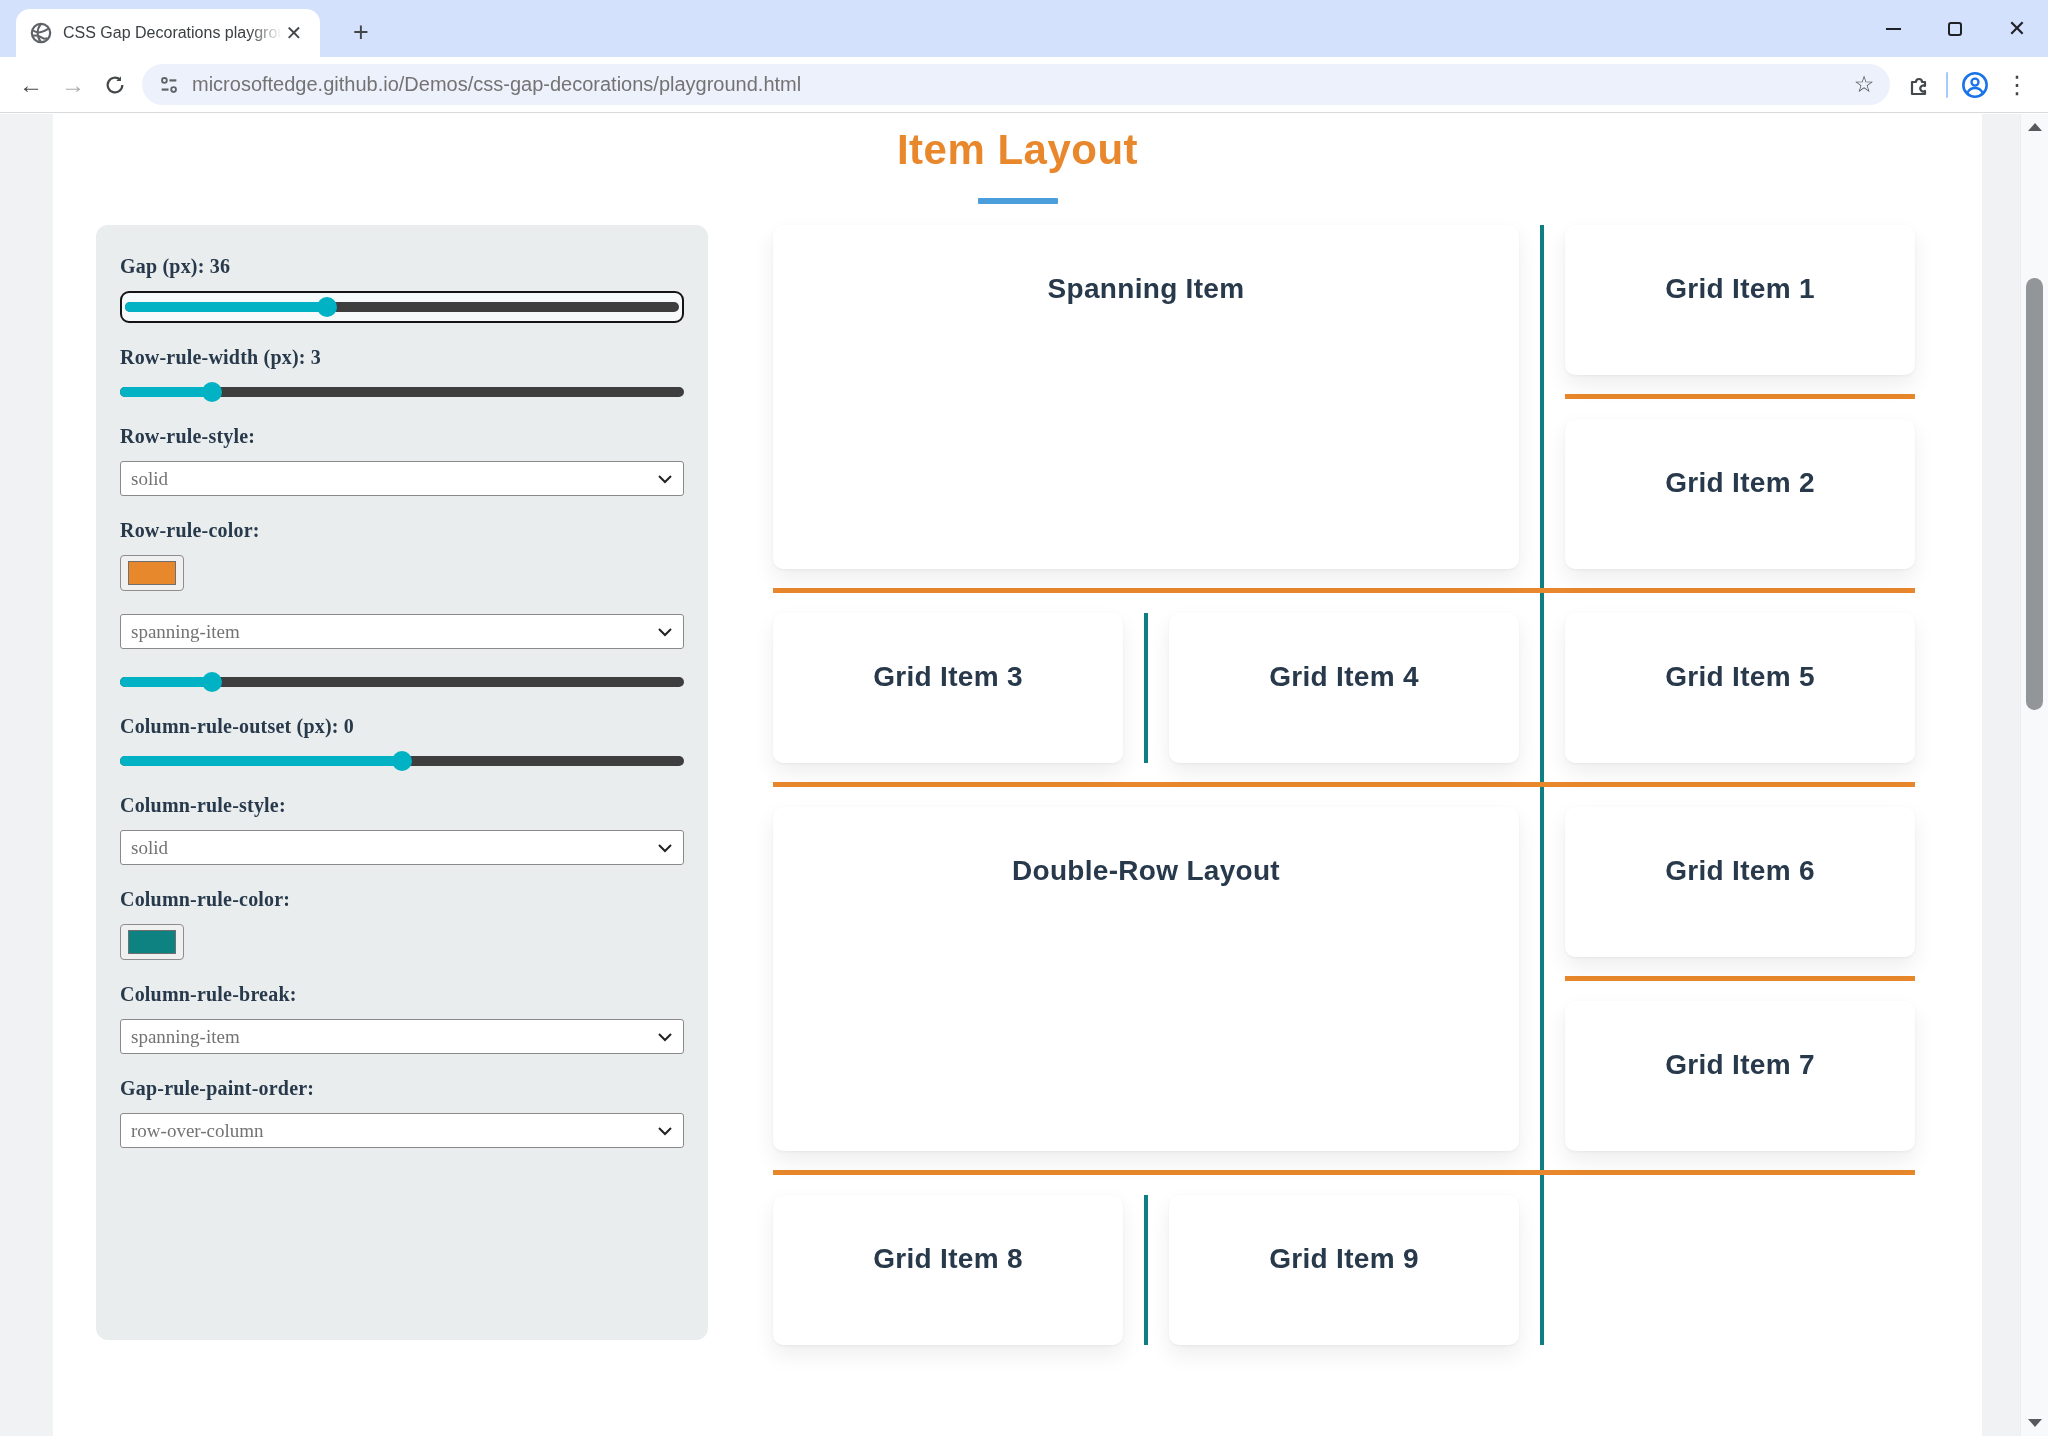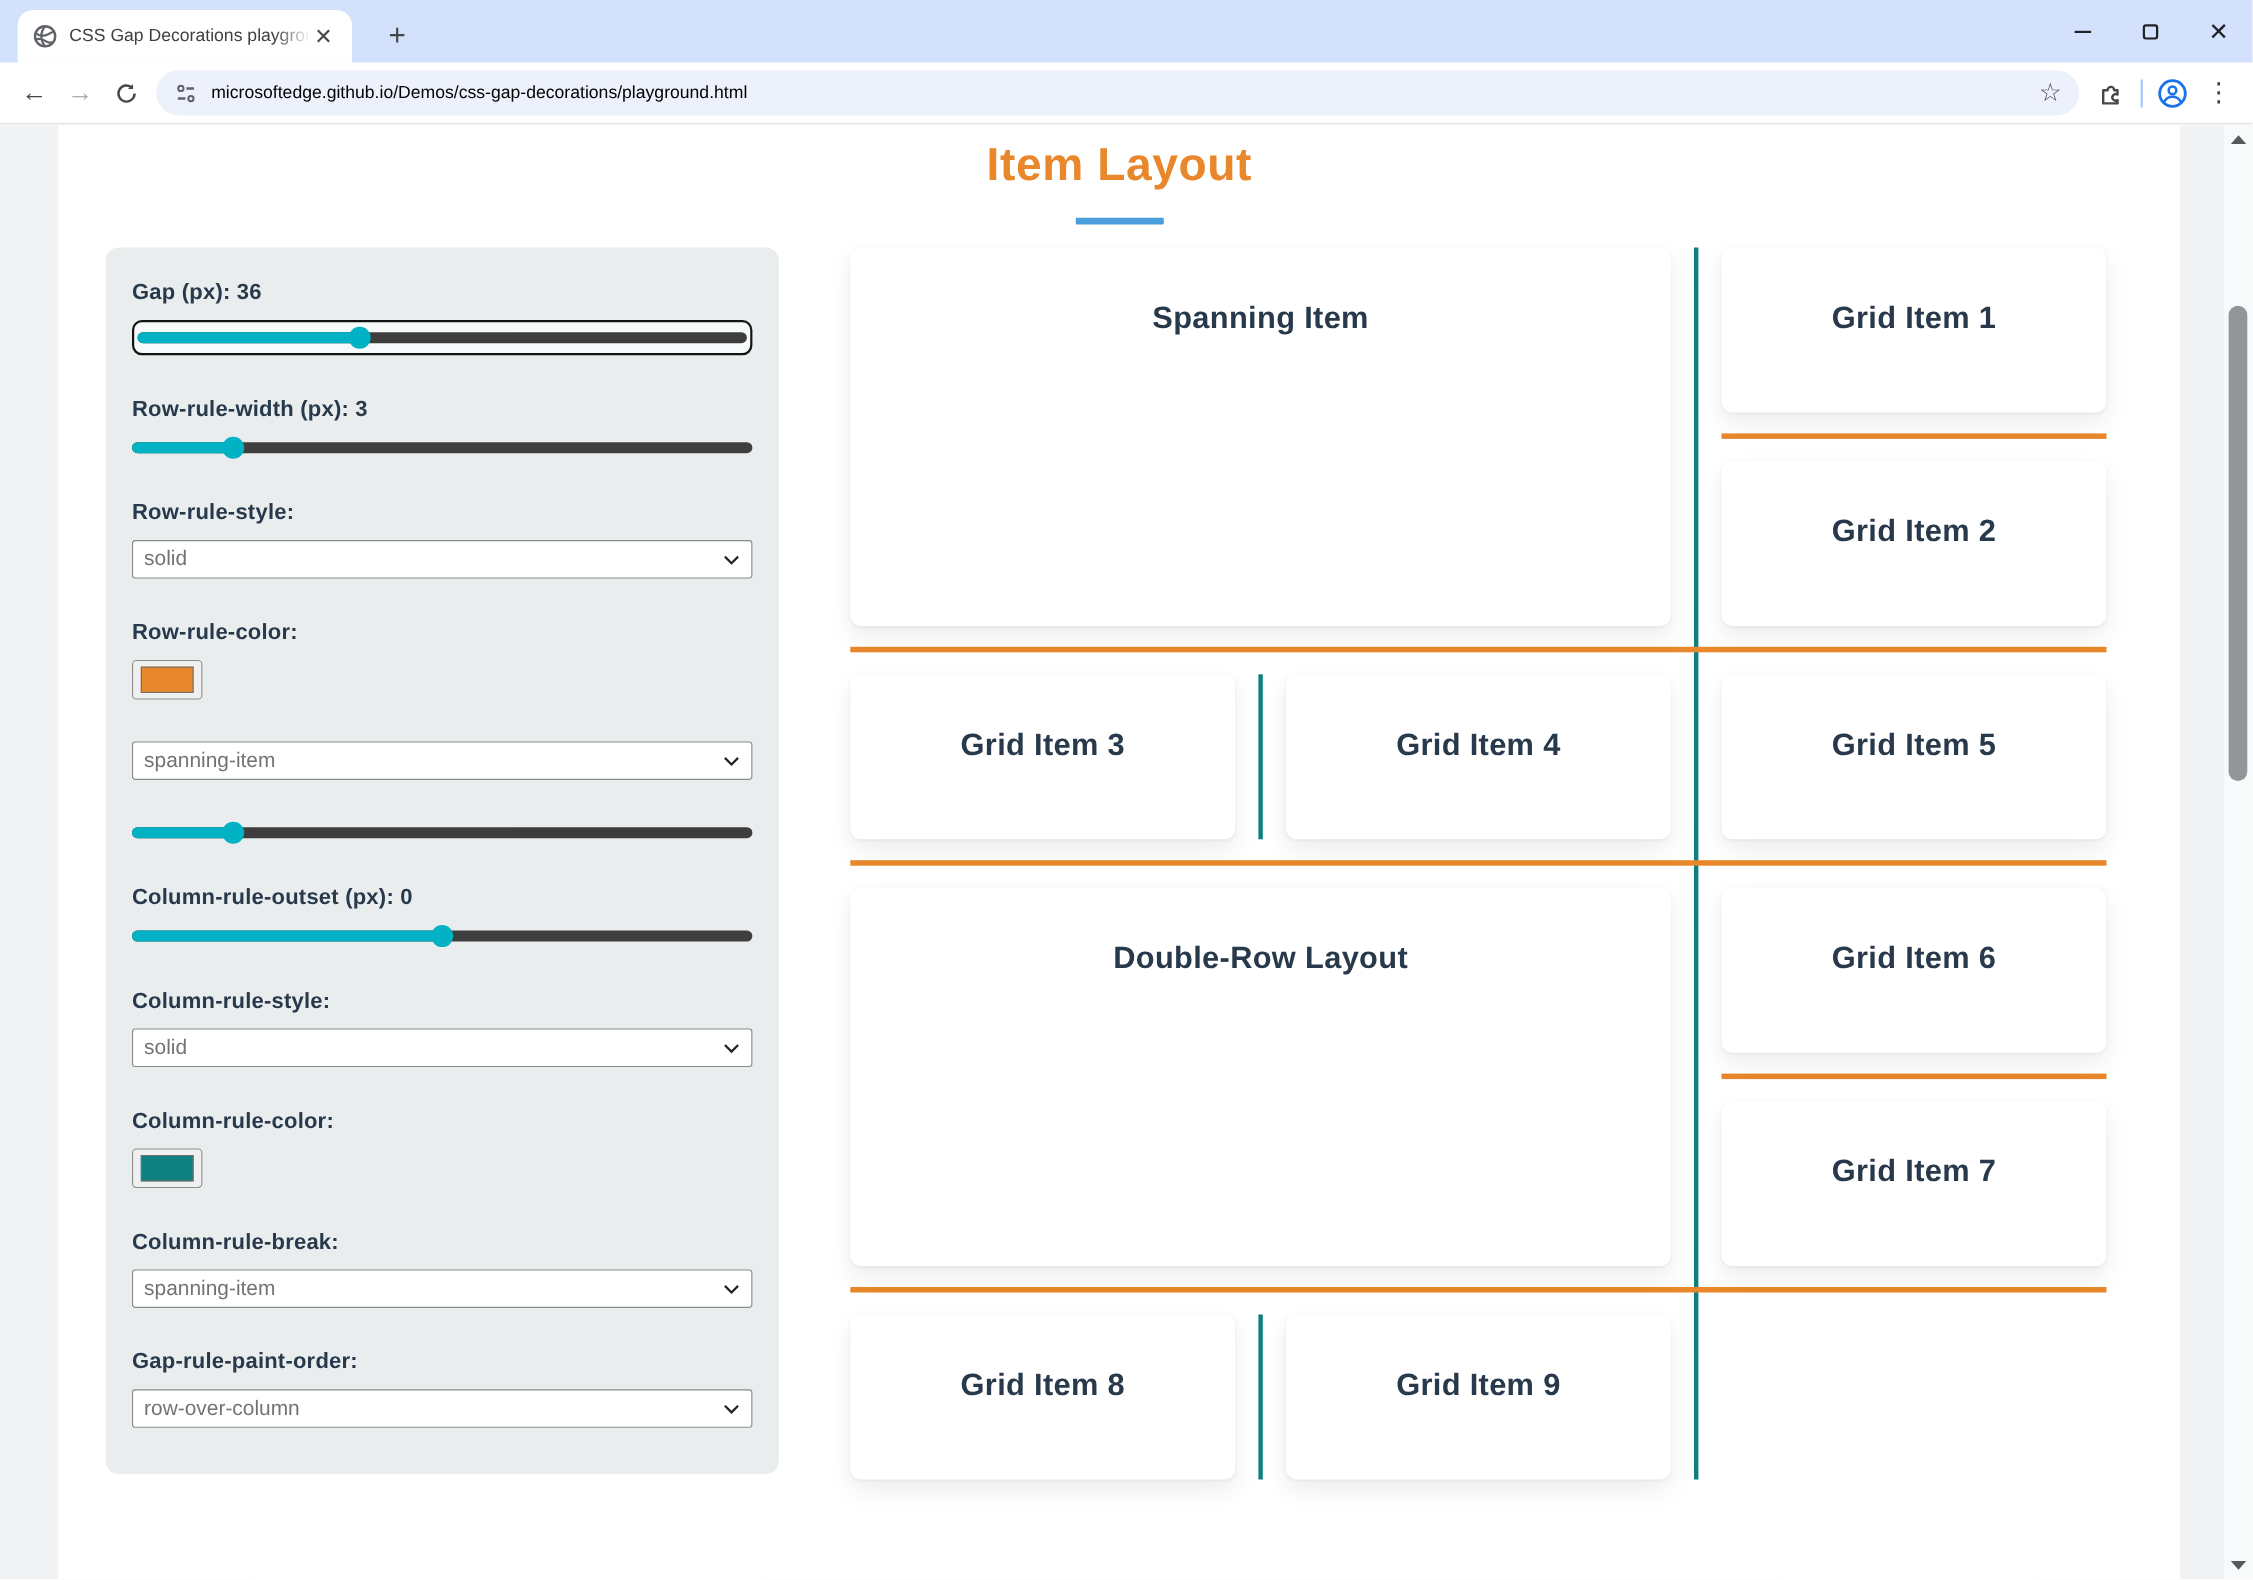--- a/index.html
+++ b/index.html
@@ -27,42 +27,42 @@
 
   
   .toolbar { position:relative; height:56px; background:#fff; border-bottom:1px solid #d8dbde;
              display:flex; align-items:center; padding:0 10px; }
   .nav-btn { width:42px; height:42px; display:flex; align-items:center; justify-content:center;
              font-size:24px; color:#45484b; flex:0 0 auto; }
   .nav-btn.disabled { color:#a9acae; }
   .url-pill { flex:1; height:41px; margin:0 8px 0 6px; background:#edf1fc; border-radius:21px;
               display:flex; align-items:center; padding:0 8px 0 16px; min-width:0; }
   .siteinfo { width:22px; height:22px; flex:0 0 auto; }
-  .url-text { margin-left:12px; font-size:16px; color:#000000; white-space:nowrap; overflow:hidden; flex:1; }
+  .url-text { margin-left:12px; font-size:20px; color:#737373; white-space:nowrap; overflow:hidden; flex:1; }
   .pill-star { width:36px; height:36px; display:flex; align-items:center; justify-content:center;
                font-size:23px; color:#45484b; flex:0 0 auto; }
   .tb-right { display:flex; align-items:center; flex:0 0 auto; }
   .tb-icon { width:42px; height:42px; display:flex; align-items:center; justify-content:center; }
   .tb-sep { width:2px; height:26px; background:#a8c7fa; margin:0 6px; border-radius:1px; }
   .menu-dots { font-size:24px; color:#45484b; letter-spacing:0; }
 
   
   .page { position:absolute; top:114px; left:0; right:0; bottom:0; background:#f1f2f3; }
   .body-surface { position:absolute; left:53px; right:66px; top:0; bottom:0; background:#fff; }
   .content { position:absolute; left:53px; top:0; width:1929px; height:100%; }
 
   .page-title { position:absolute; top:12px; left:0; width:100%; text-align:center;
                 font-size:42px; font-weight:700; letter-spacing:.5px; color:var(--accent-orange,#e8872b); }
   .title-underline { position:absolute; top:84px; left:50%; margin-left:-40px; width:80px; height:6px;
                      background:var(--underline-blue,#4a9edb); border-radius:1px; }
 
   
   .panel { position:absolute; left:43px; top:111px; width:612px; height:1115px;
            background:var(--panel-bg,#e9edee); border-radius:12px; padding:30px 24px; }
-  .group { margin-bottom:38px; }
+  .group { margin-bottom:23px;font-family:Liberation Serif, serif; }
   .group > label { display:block; font-size:20px; font-weight:700; color:var(--text-dark,#27394b);
                    margin-bottom:13px; letter-spacing:.2px; }
 
   .slider { position:relative; height:20px; }
   .slider .track { position:absolute; left:0; right:0; top:5px; height:10px; border-radius:5px;
                    background:var(--track-dark,#3e3e3e); }
   .slider .fill { position:absolute; left:0; top:5px; height:10px; border-radius:5px 0 0 5px;
                   background:var(--slider-teal,#00b2c4);
                   width:calc((100% - 20px) * var(--p,0) / 100 + 10px); }
   .slider .thumb { position:absolute; top:0; width:20px; height:20px; border-radius:50%;

